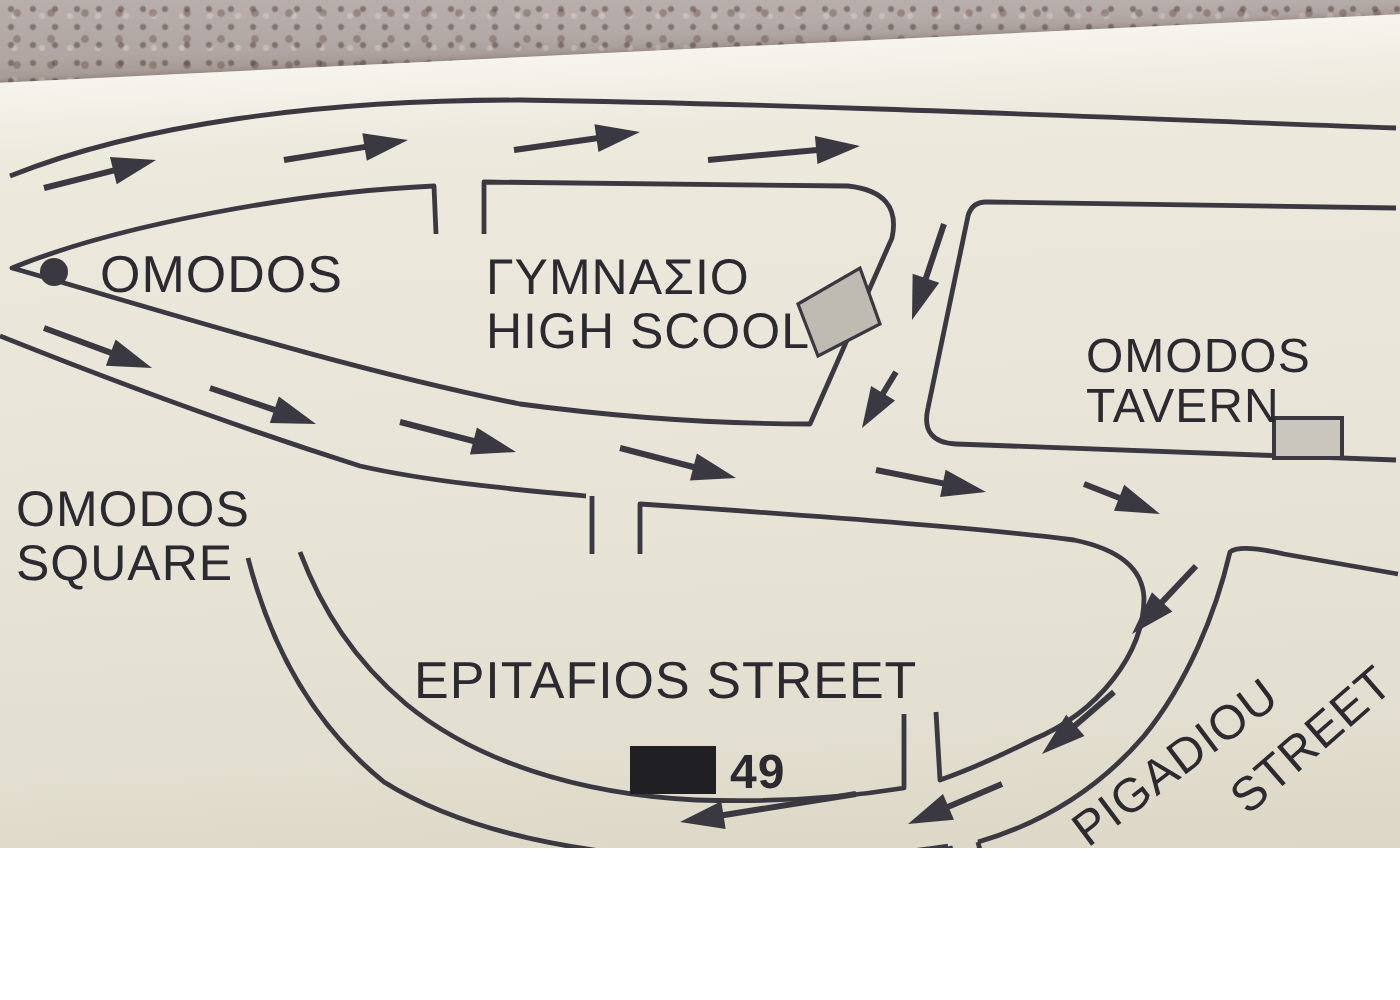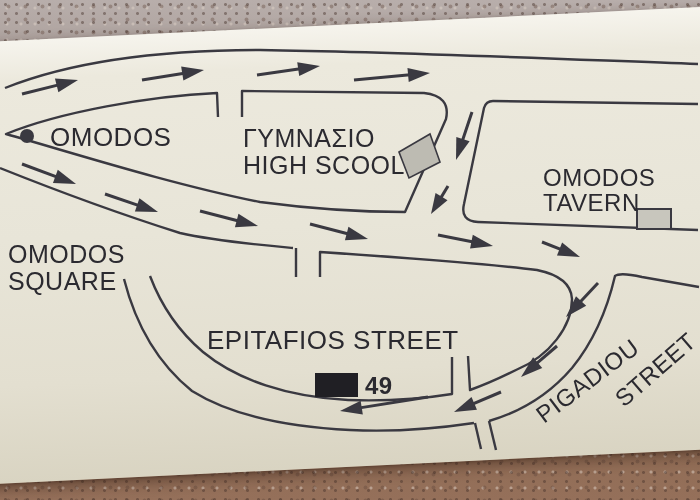--- a/index.html
+++ b/index.html
@@ -1,18 +1,18 @@
 <!DOCTYPE html>
 <html><head>
 <meta charset="utf-8">
 <style>
   html,body{margin:0;padding:0;width:700px;height:500px;overflow:hidden;
     font-family:"Liberation Sans",sans-serif;}
   .table{
-    position:absolute;left:0;top:0;width:700px;height:500px;overflow:hidden;
+    position:absolute;left:0;top:0;width:700px;height:424px;overflow:hidden;
     background-color:#9c8b82;
     background-image:
       radial-gradient(circle, rgba(70,50,42,.45) 1px, transparent 2px),
       radial-gradient(circle, rgba(96,70,58,.38) 1.4px, transparent 2.4px),
       radial-gradient(circle, rgba(222,210,200,.5) 1px, transparent 2px),
       linear-gradient(180deg,#b8aeab 0%,#b0a5a1 7%,#a2938c 30%,#97806f 60%,#8d6a52 82%,#95705a 100%);
     background-size:11px 9px,17px 13px,14px 16px,100% 100%;
   }
   .card{
     position:absolute;left:-40px;top:24px;width:800px;height:442px;

